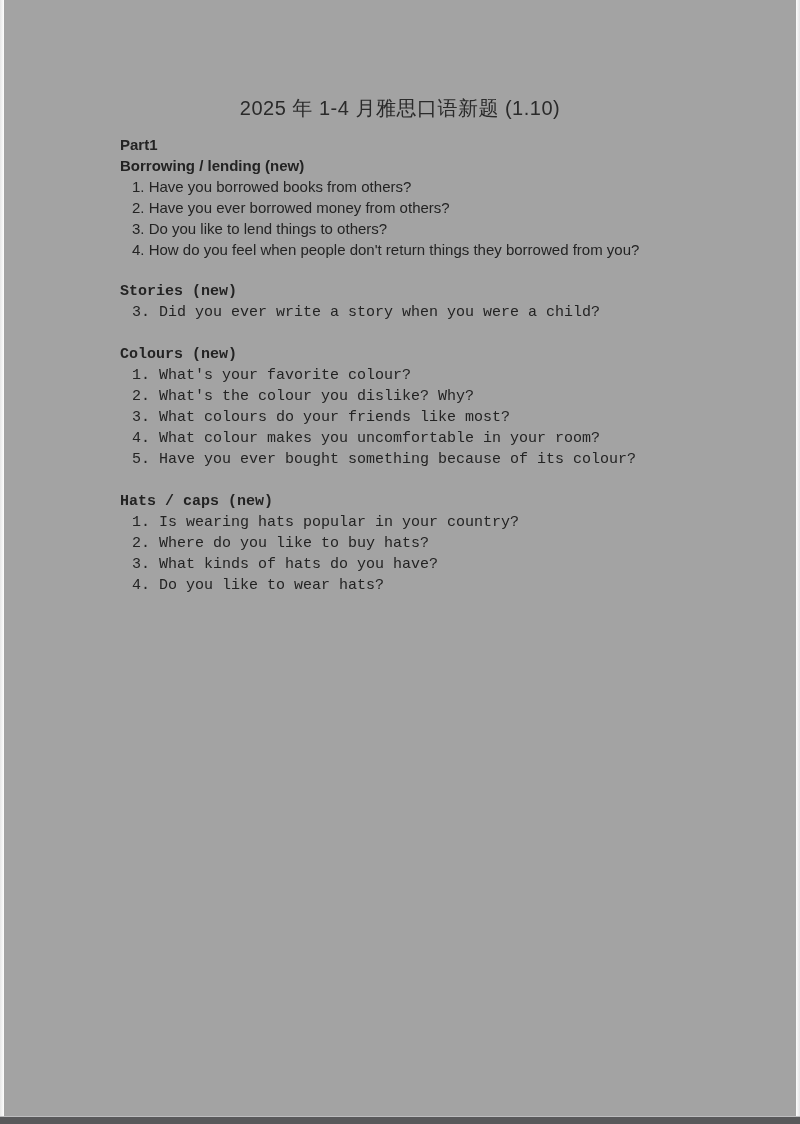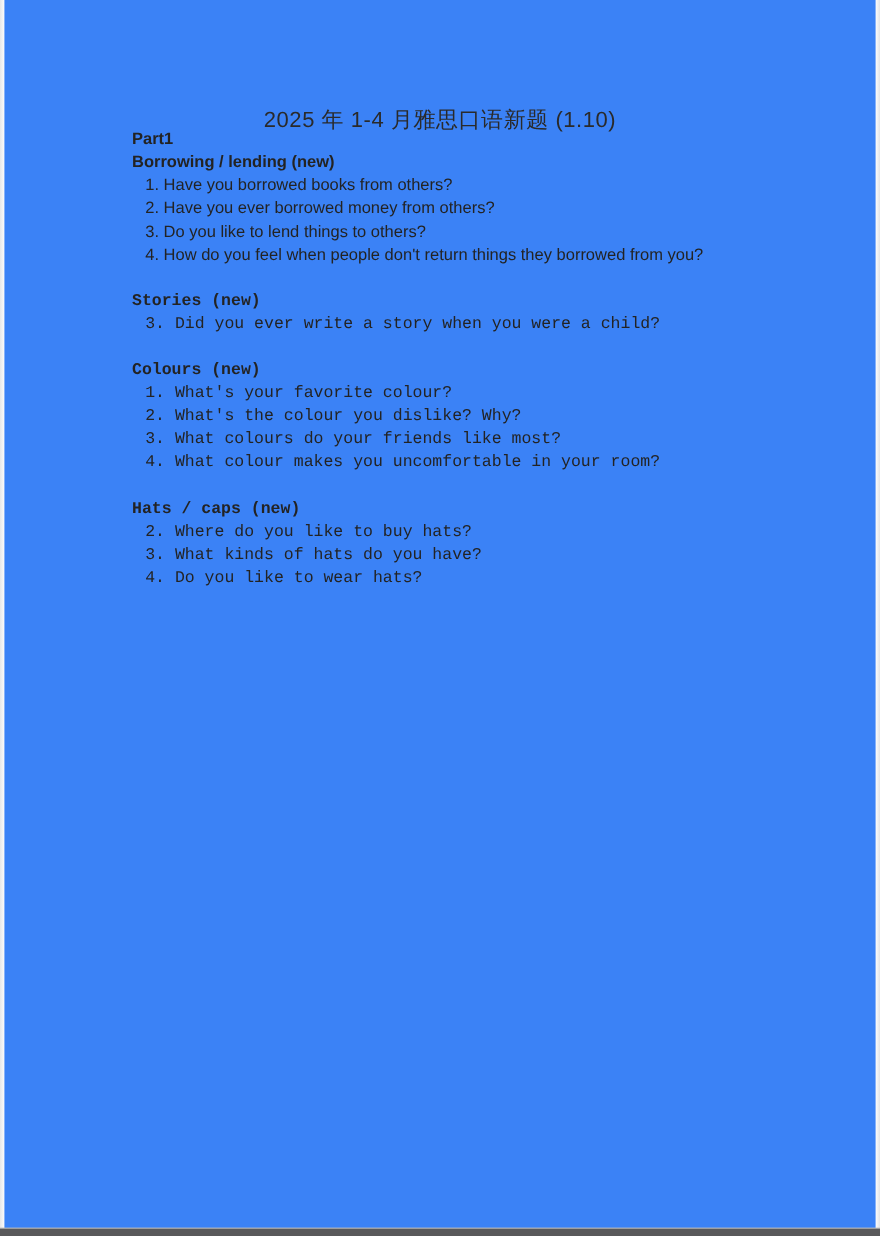--- a/index.html
+++ b/index.html
@@ -4,21 +4,21 @@
 <style>
   html, body {
     margin: 0;
     padding: 0;
     background: #ffffff;
   }
   .page {
     position: relative;
     width: 800px;
     height: 1124px;
-    background: #3b82f6;
+    background: #a3a3a3;
     overflow: hidden;
     font-family: "Liberation Sans", "DejaVu Sans", sans-serif;
     color: #232323;
   }
   
   .edge-left {
     position: absolute;
     left: 0; top: 0;
     width: 4px; height: 100%;
     background: linear-gradient(to right, #e7e7e7, #fdfdfd);
@@ -41,21 +41,21 @@
     top: 95px;
     left: 0;
     width: 100%;
     text-align: center;
     font-size: 20px;
     letter-spacing: 0.5px;
     color: #2a2a2a;
   }
   .content {
     position: absolute;
-    top: 116px;
+    top: 134px;
     left: 120px;
     right: 90px;
     font-size: 15px;
     line-height: 21px;
   }
   .part-label {
     font-weight: bold;
   }
   .section-heading {
     font-weight: bold;
@@ -93,24 +93,26 @@
       <div class="section-heading">Stories (new)</div>
       <div class="question">3. Did you ever write a story when you were a child?</div>
     </div>
 
     <div class="section">
       <div class="section-heading">Colours (new)</div>
       <div class="question">1. What's your favorite colour?</div>
       <div class="question">2. What's the colour you dislike? Why?</div>
       <div class="question">3. What colours do your friends like most?</div>
       <div class="question">4. What colour makes you uncomfortable in your room?</div>
+      <div class="question">5. Have you ever bought something because of its colour?</div>
     </div>
 
     <div class="section">
       <div class="section-heading">Hats / caps (new)</div>
+      <div class="question">1. Is wearing hats popular in your country?</div>
       <div class="question">2. Where do you like to buy hats?</div>
       <div class="question">3. What kinds of hats do you have?</div>
       <div class="question">4. Do you like to wear hats?</div>
     </div>
   </div>
 
   <div class="edge-bottom"></div>
 </div>
 
 </body></html>

